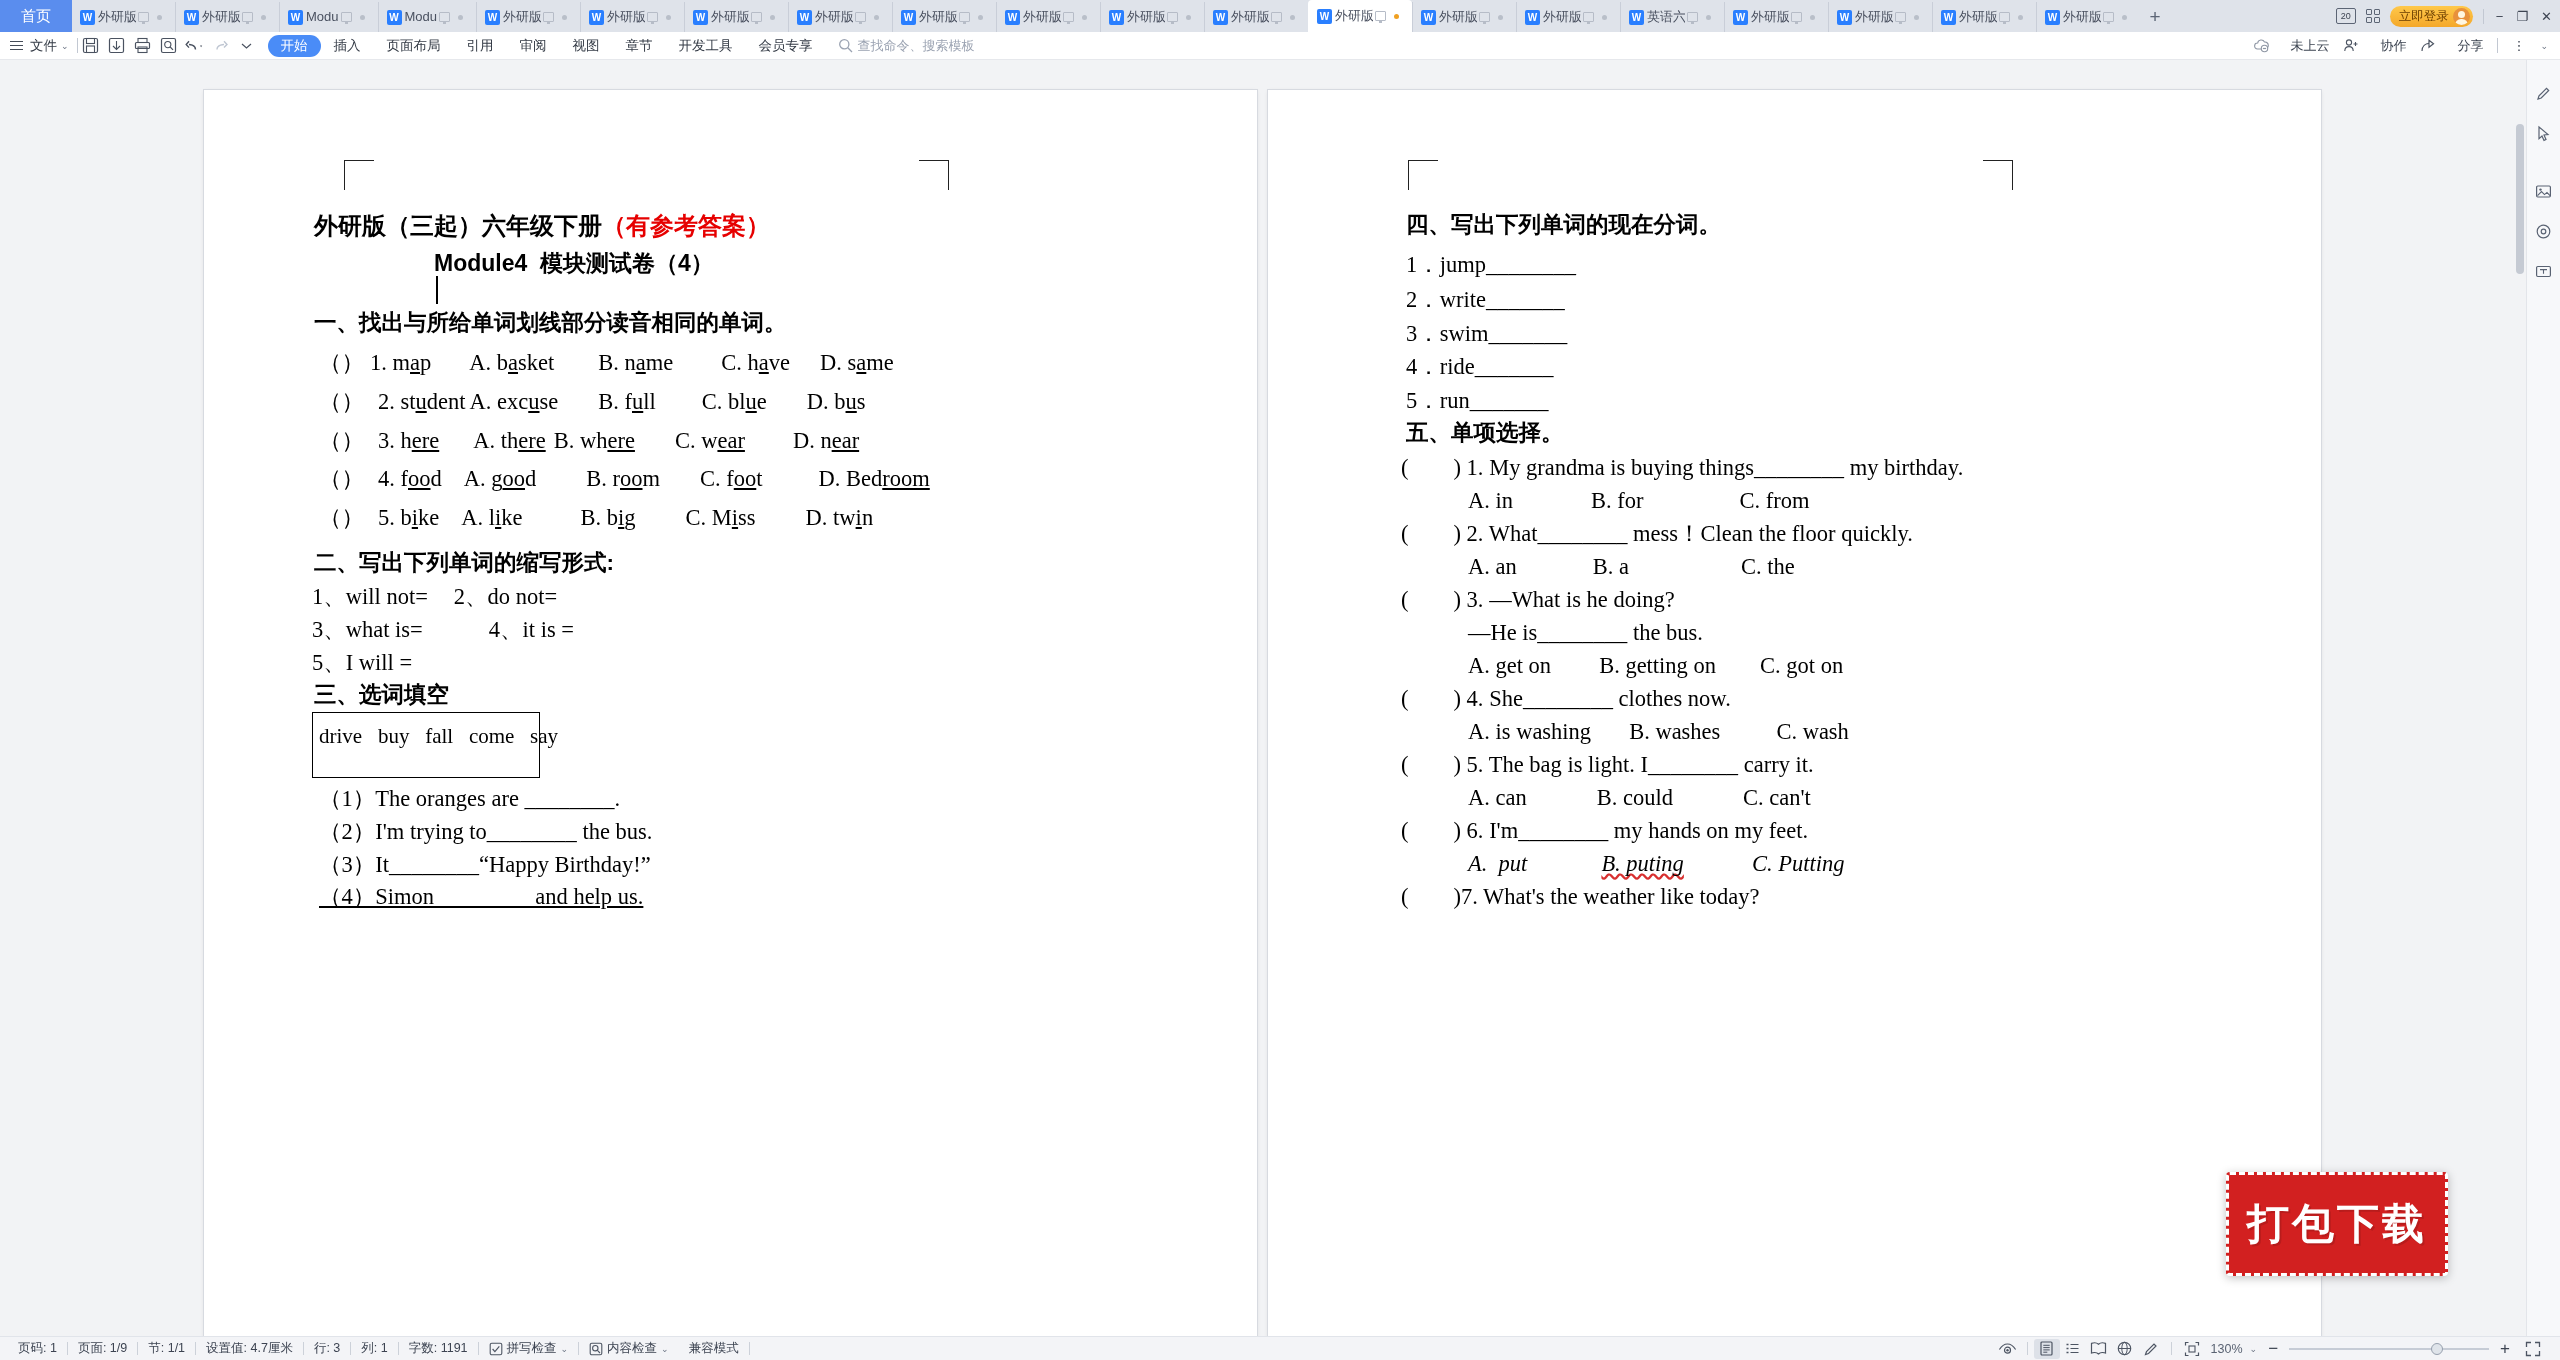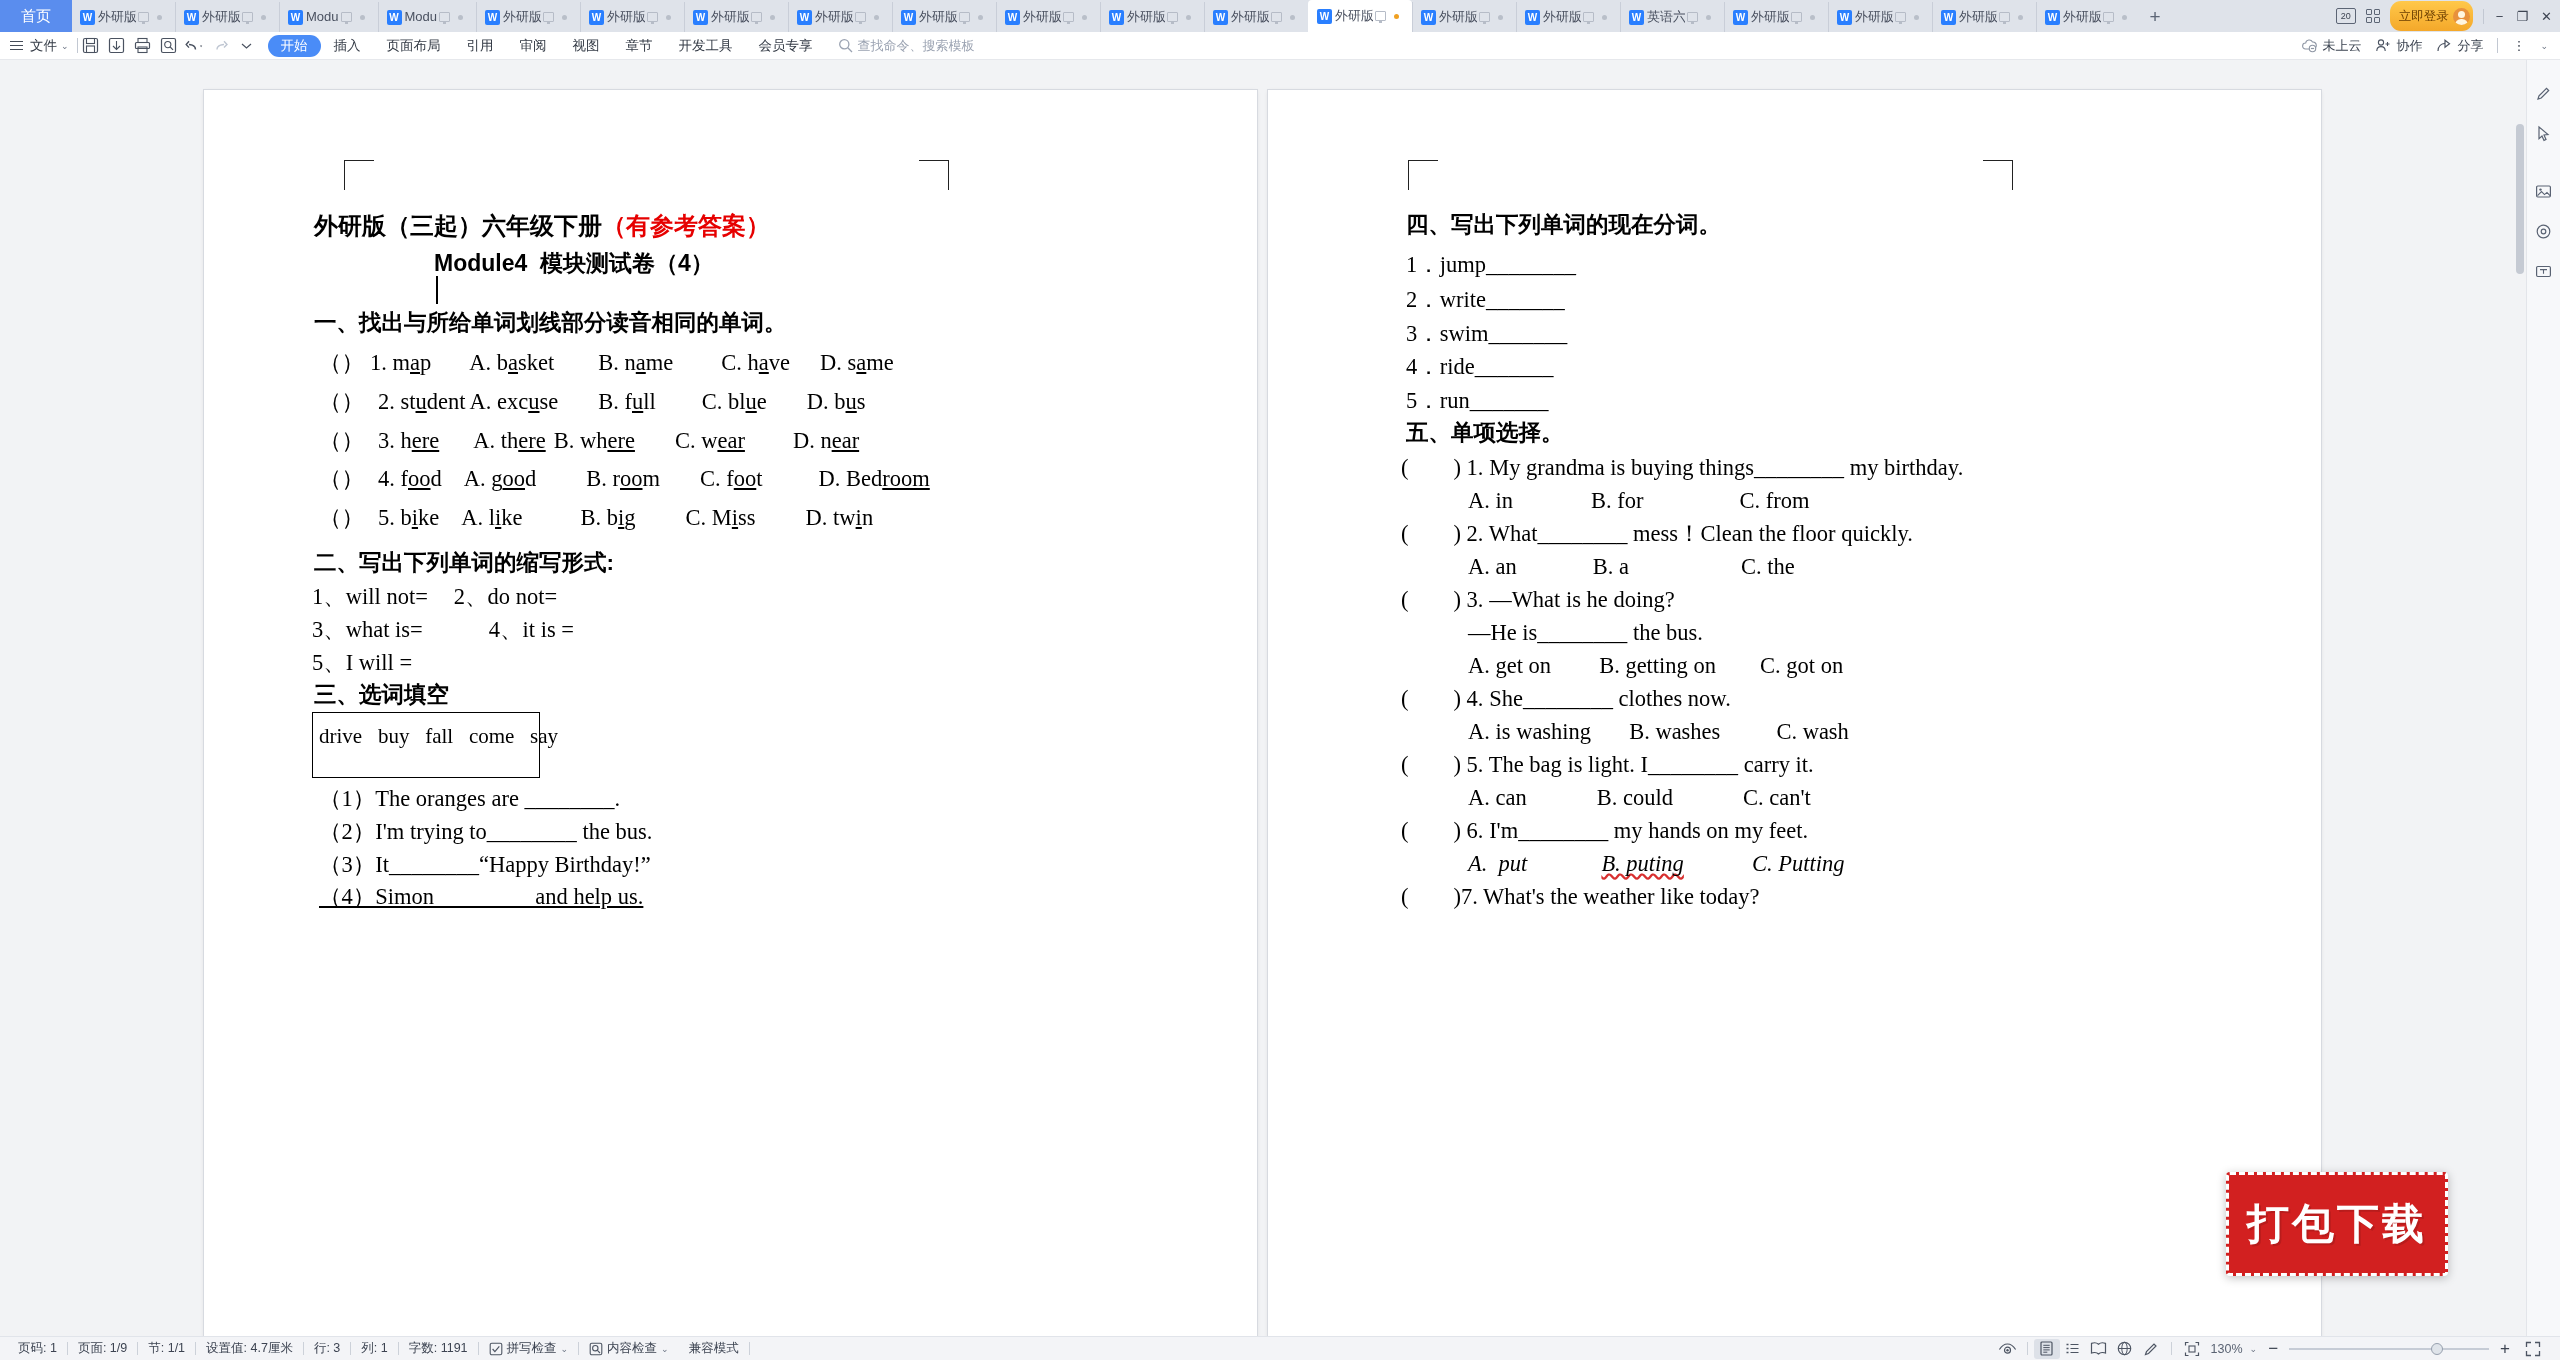--- a/index.html
+++ b/index.html
@@ -80,21 +80,21 @@
   }
   .icon-20 {
     width: 20px; height: 16px; border: 1.4px solid #5c6575; border-radius: 2px;
     font-size: 9px; color: #3d4452; display: flex; align-items: center; justify-content: center;
     font-family: "Liberation Sans", sans-serif;
   }
   .icon-grid { display: grid; grid-template-columns: 6px 6px; grid-template-rows: 6px 6px; gap: 2px; }
   .icon-grid i { border: 1.3px solid #5c6575; border-radius: 1px; display: block; }
   .login-btn {
     background: linear-gradient(#ffc84a, #f4a82a);
-    border-radius: 11px; height: 30px;
+    border-radius: 11px; height: 21px;
     display: flex; align-items: center; padding: 0 3px 0 9px;
     color: #6a3d00; font-size: 12.5px; gap: 4px;
   }
   .login-avatar {
     width: 17px; height: 17px; border-radius: 50%;
     background: #e8913c; position: relative; overflow: hidden;
   }
   .login-avatar::before { content:""; position:absolute; left:5px; top:3px; width:7px; height:7px; border-radius:50%; background:#fff6e0;}
   .login-avatar::after { content:""; position:absolute; left:2px; top:11px; width:13px; height:9px; border-radius:6px 6px 0 0; background:#fff6e0;}
   .win-btns { display: flex; align-items: center; gap: 13px; color: #3d4452; font-size: 13px; margin-left: 2px; }
@@ -110,21 +110,21 @@
   .hamb i { width: 13px; height: 1.5px; background: #444b57; display: block; }
   .menu-file { display: flex; align-items: center; gap: 4px; padding: 0 8px 0 2px; }
   .caret { font-size: 9px; color: #6d7686; }
   .qicon { width: 26px; height: 22px; display: flex; align-items: center; justify-content: center; color: #4a5260; }
   .qicon svg { display: block; }
   .ribbon-tabs { display: flex; align-items: center; gap: 0; margin-left: 8px; }
   .rtab { padding: 2px 13px; font-size: 13.5px; color: #333a45; border-radius: 11px; line-height: 18px; }
   .rtab.active { background: #4a8cf7; color: #fff; }
   .search-box { display: flex; align-items: center; gap: 5px; margin-left: 12px; color: #9aa2b1; font-size: 13px; }
   .ribbon-right { margin-left: auto; display: flex; align-items: center; gap: 14px; padding-right: 12px; font-size: 13px; color: #3c4451; }
-  .rr-item { display: flex; align-items: center; gap: 4px; }
+  .rr-item { display: flex; align-items: center; gap: 20px; }
 
   
   .workspace {
     position: absolute; top: 60px; left: 0;
     width: 2560px; height: 1276px;
     background: #f2f3f5;
     overflow: hidden;
   }
   .page {
     position: absolute; top: 30px;

